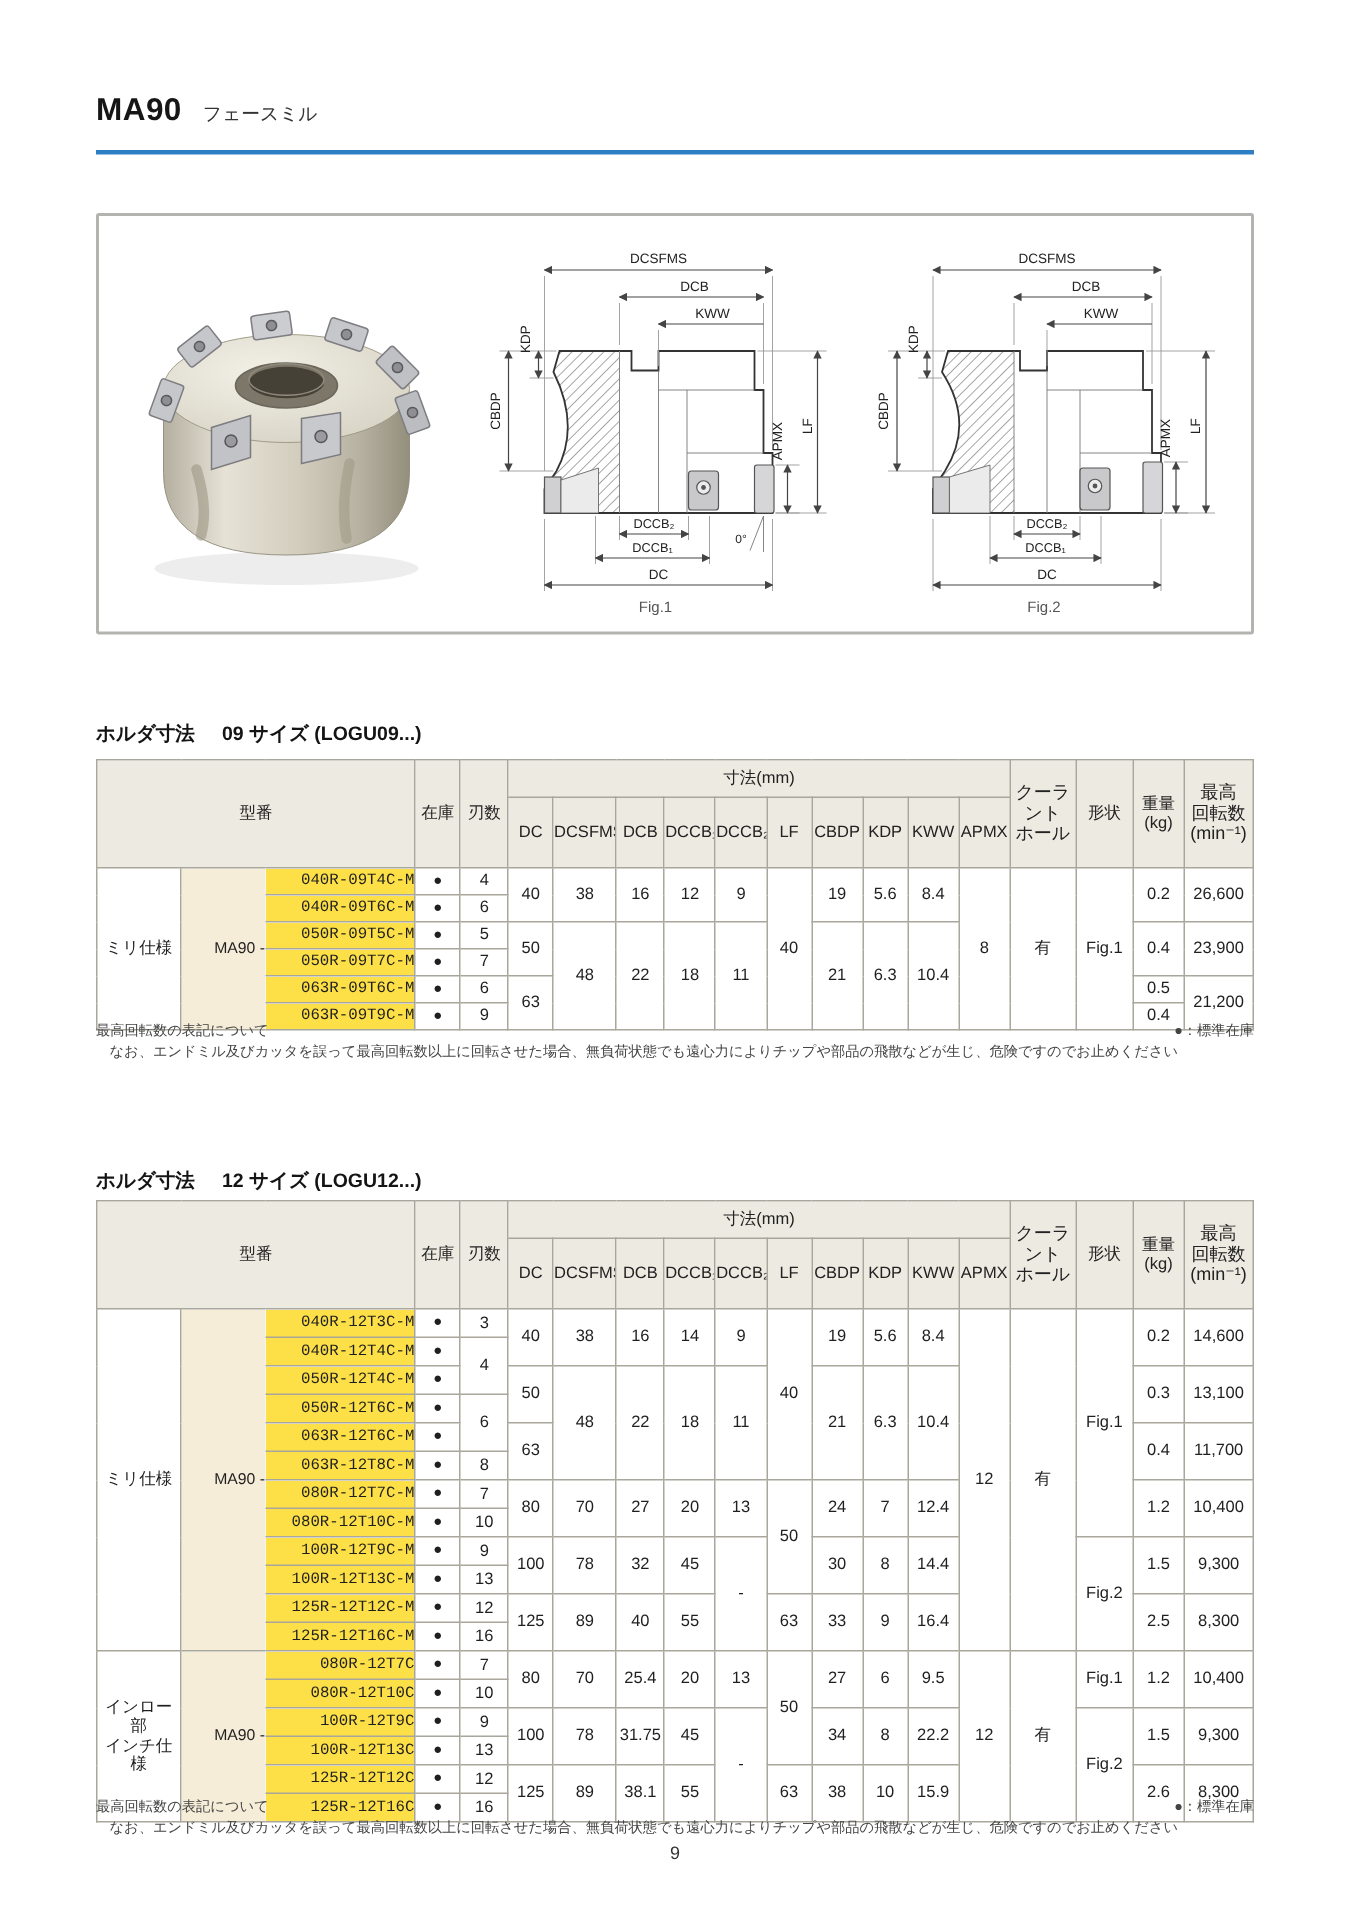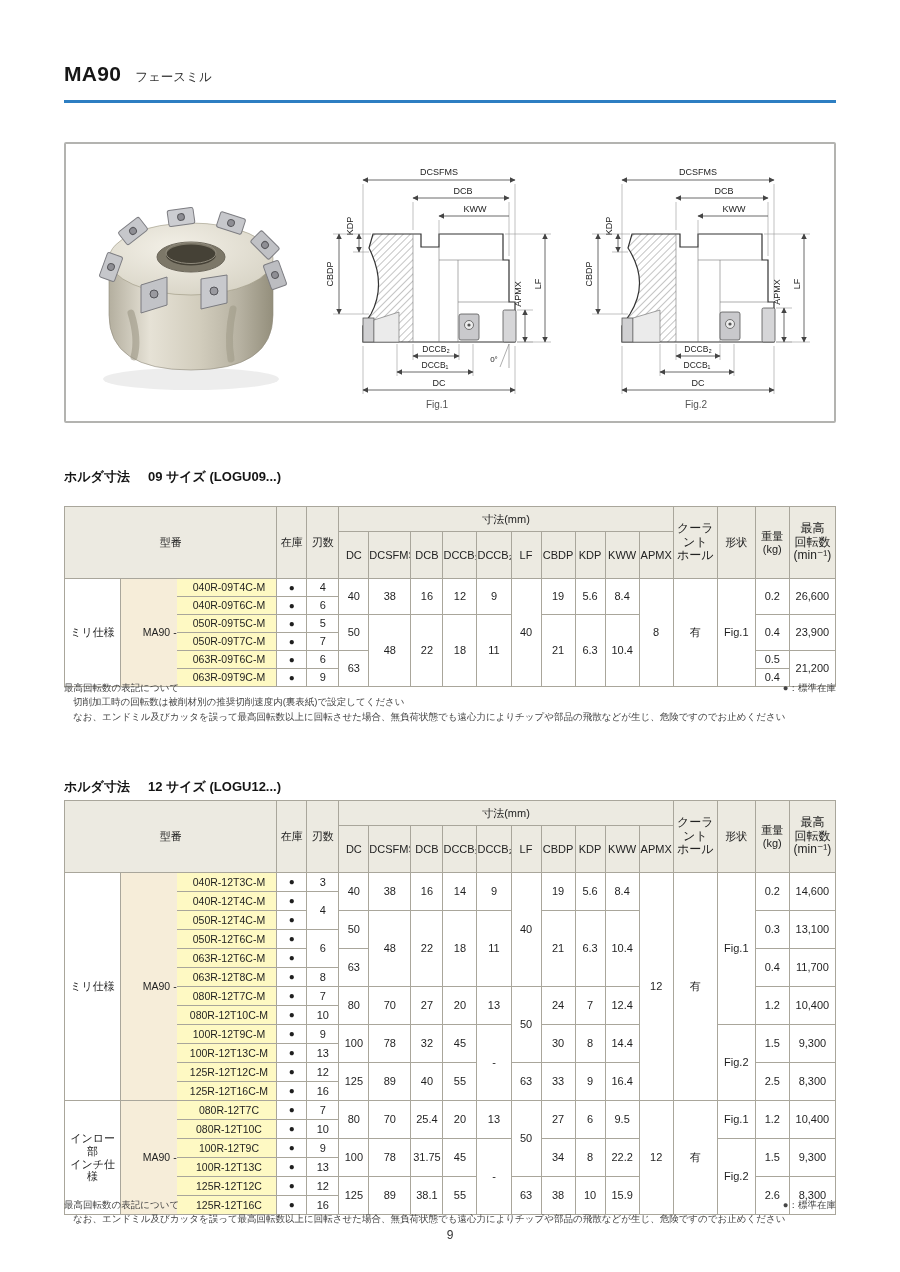--- a/index.html
+++ b/index.html
@@ -22,21 +22,21 @@
   .spec th,.spec td{border:1px solid #a9a69b;padding:0;text-align:center;vertical-align:middle;
                     font-weight:normal;line-height:1.15;overflow:hidden;}
   .spec th{background:#eceae1;font-size:11px;color:#222;}
   .spec th.small{font-size:12px;}
   .spec tr.h1 th{height:24px;}
   .spec tr.h2 th{height:46px;}
   .t1 tbody td{height:17px;}
   .t2 tbody td{height:18px;}
   .spec td.g{background:#fff;font-size:11px;}
   .spec td.pre{background:#f6edd9;text-align:right;border-right:0;font-size:10.5px;}
-  .spec td.mod{background:#fef9c3;text-align:center;border-left:0;padding-left:5px;font-size:10.5px;}
+  .spec td.mod{background:#fde047;text-align:right;border-left:0;padding-left:5px;font-size:10.5px;font-family:Liberation Mono, monospace;}
   .spec td.dot{font-size:10px;}
   
   .notes{font-size:9.5px;color:#444;line-height:1.5;}
   .notes .ind{padding-left:9px;}
   .notes .legend{position:absolute;right:0;top:0;font-size:9.5px;color:#444;}
   .pagenum{font-size:12px;color:#333;text-align:center;width:100%;}
   svg text{font-family:"Liberation Sans","DejaVu Sans",sans-serif;}
 </style>
 </head>
 <body>
@@ -252,21 +252,21 @@
       <text x="208" y="138" transform="rotate(-90 208 138)">APMX</text>
       <text x="228" y="130" transform="rotate(-90 228 130)">LF</text>
       <text x="126" y="198" font-size="8.5">DCCB₂</text>
       <text x="125" y="214" font-size="8.5">DCCB₁</text>
       <text x="126" y="232">DC</text>
     </g>
     <text x="124" y="254" font-size="10" fill="#555" text-anchor="middle">Fig.2</text>
   </svg>
 </div>
 
-<div class="abs sec-title" style="left:64px;top:468px;">
+<div class="abs sec-title" style="left:64px;top:480px;">
   <span>ホルダ寸法</span><span class="sec-size">09 サイズ (LOGU09...)</span>
 </div>
 
 <table class="spec t1 abs" style="left:64px;top:506px;">
   <colgroup>
     <col style="width:56px">
       <col style="width:56px">
       <col style="width:100px">
       <col style="width:30px">
       <col style="width:32px">
@@ -369,21 +369,20 @@
       <td class="dot">●</td>
       <td>9</td>
       <td>0.4</td>
     </tr>
   </tbody>
 </table>
 
 <div class="abs notes" style="left:64px;top:681px;width:772px;">
   <div class="legend">●：標準在庫</div>
   <div>最高回転数の表記について</div>
-  <div class="ind">切削加工時の回転数は被削材別の推奨切削速度内(裏表紙)で設定してください</div>
   <div class="ind">なお、エンドミル及びカッタを誤って最高回転数以上に回転させた場合、無負荷状態でも遠心力によりチップや部品の飛散などが生じ、危険ですのでお止めください</div>
 </div>
 
 <div class="abs sec-title" style="left:64px;top:778px;">
   <span>ホルダ寸法</span><span class="sec-size">12 サイズ (LOGU12...)</span>
 </div>
 
 <table class="spec t2 abs" style="left:64px;top:800px;">
   <colgroup>
     <col style="width:56px">

